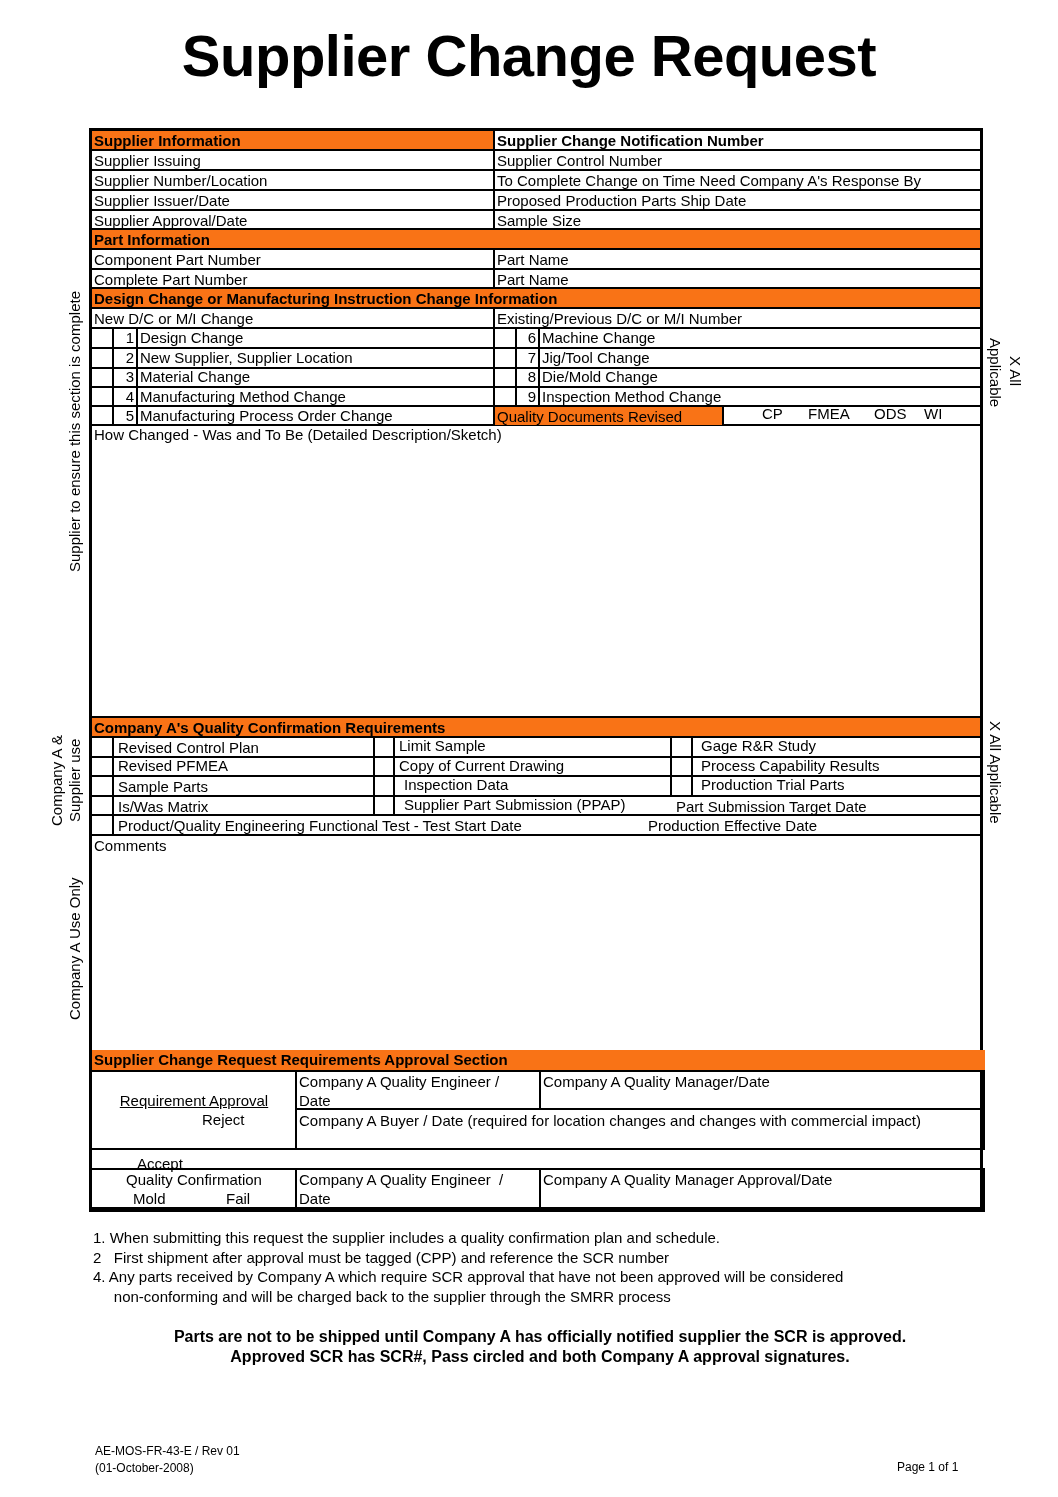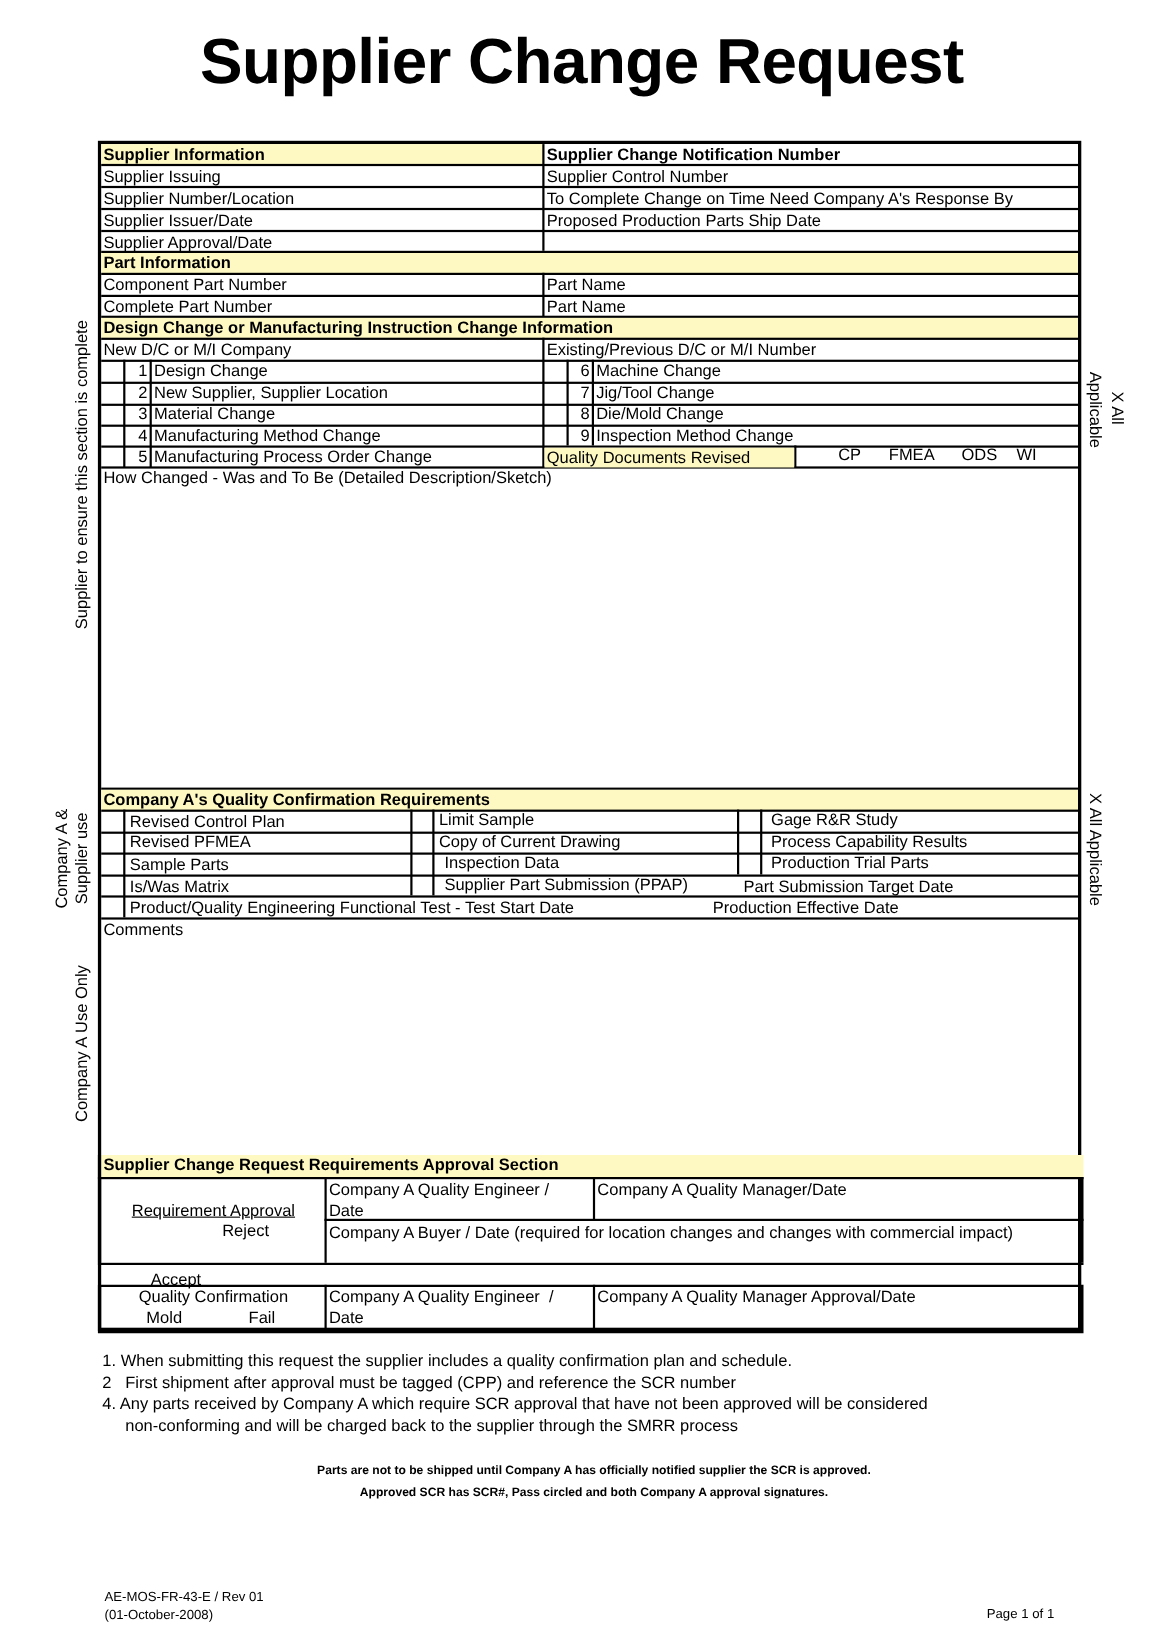--- a/index.html
+++ b/index.html
@@ -1,26 +1,26 @@
 <!DOCTYPE html>
 <html><head>
 <meta charset="utf-8">
 <style>
   html, body { margin:0; padding:0; background:#fff; }
   body { width:1058px; height:1497px; position:relative; font-family:"Liberation Sans", sans-serif; color:#000; overflow:hidden; }
   .abs { position:absolute; }
   .title { left:0; width:1058px; top:22px; text-align:center; font-size:58px; font-weight:bold; letter-spacing:-0.5px; }
   .form { left:89px; top:128px; width:894px; height:1082px; border:3px solid #000; box-sizing:border-box; }
   .cell { position:absolute; box-sizing:border-box; font-size:15px; line-height:19px; padding-left:2px; white-space:nowrap; overflow:hidden; }
-  .hdr { background:#fef9c3; font-weight:bold; }
+  .hdr { background:#f97316; font-weight:bold; }
   .hline { position:absolute; height:2px; background:#000; }
   .vline { position:absolute; width:2px; background:#000; }
   .vtext { position:absolute; white-space:nowrap; font-size:15px; transform-origin:left top; }
   .note { font-size:15px; line-height:20px; white-space:nowrap; }
-  .bold-note { font-size:11px; font-weight:bold; text-align:center; line-height:20px; }
+  .bold-note { font-size:16px; font-weight:bold; text-align:center; line-height:20px; }
   .foot { font-size:12px; line-height:16px; }
   .u { text-decoration:underline; }
 </style>
 </head>
 <body>
 
 <div class="abs title">Supplier Change Request</div>
 
 <div class="vtext" style="left:66px; top:572px; transform:rotate(-90deg);">Supplier to ensure this section is complete</div>
 <div class="vtext" style="left:48px; top:826px; transform:rotate(-90deg);">Company A &amp;</div>
@@ -42,34 +42,35 @@
 
   <div class="cell" style="left:0; top:40px; width:403px; height:19px;">Supplier Number/Location</div>
   <div class="cell" style="left:403px; top:40px; width:485px; height:19px;">To Complete Change on Time Need Company A's Response By</div>
   <div class="hline" style="left:0; top:58px; width:888px;"></div>
 
   <div class="cell" style="left:0; top:60px; width:403px; height:19px;">Supplier Issuer/Date</div>
   <div class="cell" style="left:403px; top:60px; width:485px; height:19px;">Proposed Production Parts Ship Date</div>
   <div class="hline" style="left:0; top:78px; width:888px;"></div>
 
   <div class="cell" style="left:0; top:80px; width:403px; height:19px;">Supplier Approval/Date</div>
+  <div class="cell" style="left:403px; top:80px; width:485px; height:19px;">Sample Size</div>
   <div class="hline" style="left:0; top:97px; width:888px;"></div>
 
   <div class="cell hdr" style="left:0; top:99px; width:888px; height:19px;">Part Information</div>
   <div class="hline" style="left:0; top:117px; width:888px;"></div>
   <div class="cell" style="left:0; top:119px; width:403px; height:19px;">Component Part Number</div>
   <div class="cell" style="left:403px; top:119px; width:485px; height:19px;">Part Name</div>
   <div class="hline" style="left:0; top:137px; width:888px;"></div>
   <div class="cell" style="left:0; top:139px; width:403px; height:19px;">Complete Part Number</div>
   <div class="cell" style="left:403px; top:139px; width:485px; height:19px;">Part Name</div>
   <div class="hline" style="left:0; top:156px; width:888px;"></div>
 
   <div class="cell hdr" style="left:0; top:158px; width:888px; height:19px;">Design Change or Manufacturing Instruction Change Information</div>
   <div class="hline" style="left:0; top:176px; width:888px;"></div>
-  <div class="cell" style="left:0; top:178px; width:403px; height:19px;">New D/C or M/I Company</div>
+  <div class="cell" style="left:0; top:178px; width:403px; height:19px;">New D/C or M/I Change</div>
   <div class="cell" style="left:403px; top:178px; width:485px; height:19px;">Existing/Previous D/C or M/I Number</div>
   <div class="hline" style="left:0; top:196px; width:888px;"></div>
   <div class="hline" style="left:0; top:216px; width:888px;"></div>
   <div class="hline" style="left:0; top:236px; width:888px;"></div>
   <div class="hline" style="left:0; top:255px; width:888px;"></div>
   <div class="hline" style="left:0; top:274px; width:888px;"></div>
   <div class="hline" style="left:0; top:293px; width:888px;"></div>
 
   <div class="vline" style="left:401px; top:0; height:97px;"></div>
   <div class="vline" style="left:401px; top:117px; height:40px;"></div>

